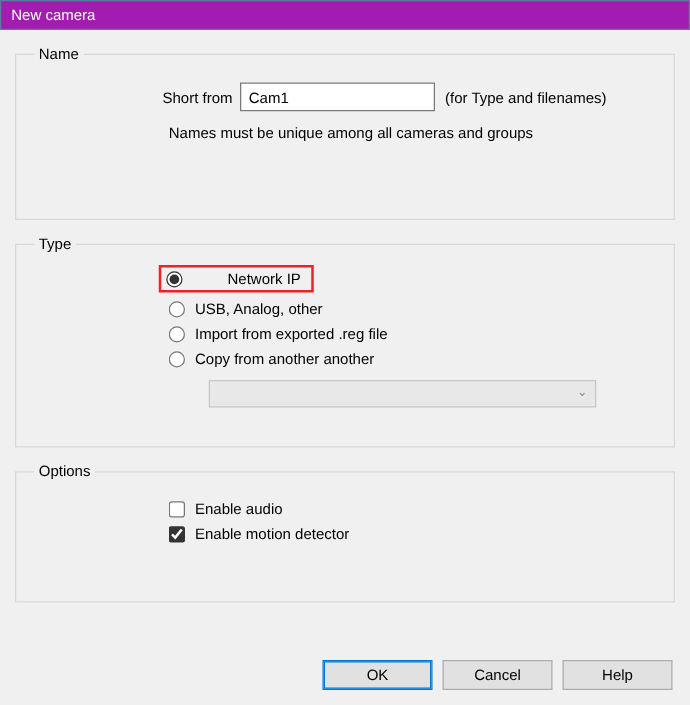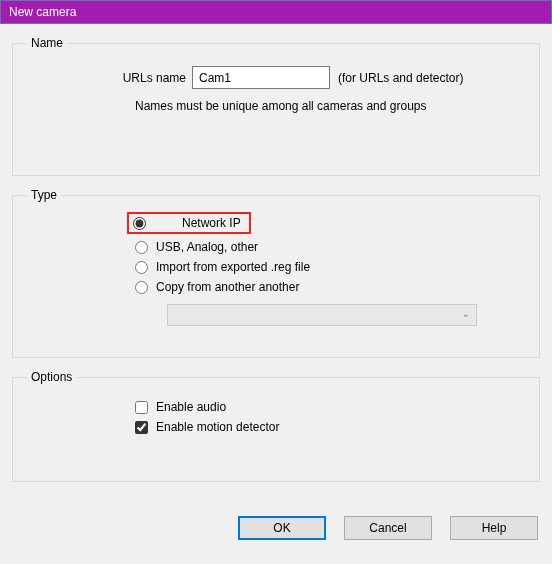--- a/index.html
+++ b/index.html
@@ -55,21 +55,21 @@
     height: 23px;
     padding: 2px 6px;
     border: 1px solid #7a7a7a;
     background: #fff;
   }
   .full-name-input {
     width: 246px;
     border: 1px solid #0078d7 !important;
     outline: none;
   }
-  .short-name-input { width: 138px; }
+  .short-name-input { width: 156px; }
   .after-text { margin-left: 8px; }
   .hint-row { margin-left: 108px; margin-top: 10px; }
   .radio-row, .check-row {
     display: flex;
     align-items: center;
     margin: 6px 0 6px 108px;
   }
   .radio-row label, .check-row label { margin-left: 4px; }
   input[type="radio"], input[type="checkbox"] {
     margin: 0 4px 0 0;
@@ -95,23 +95,23 @@
   }
   .combo .chev {
     position: absolute;
     right: 6px; top: 3px;
     color: #888;
     font-size: 10px;
   }
   .button-row {
     position: absolute;
     right: 14px;
-    bottom: 24px;
-    display: flex;
-    gap: 18px;
+    bottom: 12px;
+    display: flex;
+    gap: 8px;
     justify-content: flex-end;
   }
   .btn {
     width: 88px;
     height: 24px;
     background: #e1e1e1;
     border: 1px solid #adadad;
     font-family: inherit;
     font-size: 12px;
     cursor: pointer;
@@ -131,23 +131,23 @@
   <span>New camera</span>
 </div>
 
 <div class="dialog-body">
 
   <fieldset class="group name">
     <legend>Name</legend>
 
 
     <div class="row">
-      <div class="label-col">URLs name</div>
+      <div class="label-col">Short from</div>
       <input type="text" class="text-input short-name-input" value="Cam1" style="">
-      <span class="after-text">(for URLs and detector)</span>
+      <span class="after-text">(for Type and filenames)</span>
     </div>
 
     <div class="hint-row">Names must be unique among all cameras and groups</div>
   </fieldset>
 
   <fieldset class="group type">
     <legend>Type</legend>
 
     <div class="highlight-box">
       <input type="radio" name="type" checked="" style="">

